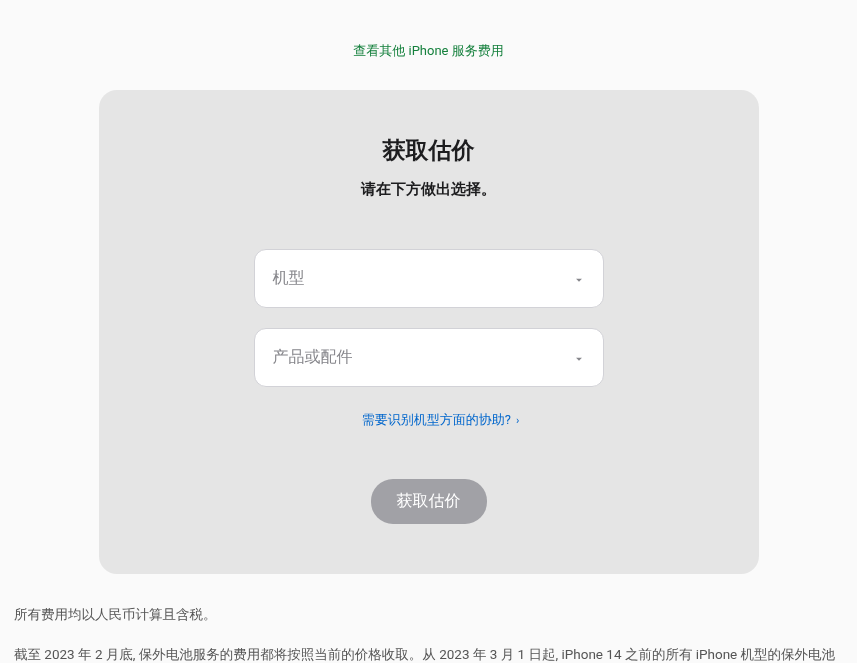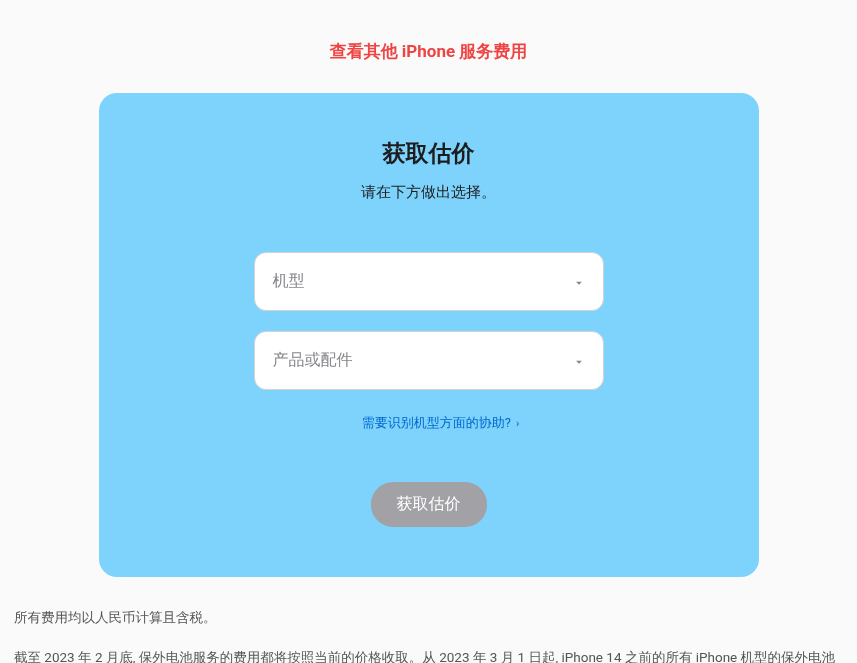--- a/index.html
+++ b/index.html
@@ -16,44 +16,44 @@
     }
     .container {
       width: 100%;
       padding: 0 10px;
     }
     .top-link {
       text-align: center;
       padding: 40px 0 30px 0;
     }
     .top-link a {
-      color: #ef4444;
+      color: #15803d;
       text-decoration: none;
-      font-size: 17px;
-      font-weight: bold;
+      font-size: 13px;
     }
     .card {
-      background: #7dd3fc;
+      background: #e5e5e5;
       border-radius: 18px;
       max-width: 660px;
       margin: 0 auto;
       padding: 45px 60px 50px 60px;
     }
     .card-title {
       text-align: center;
       font-size: 23px;
       font-weight: 600;
       color: #1d1d1f;
       margin-bottom: 14px;
     }
     .card-subtitle {
       text-align: center;
       font-size: 15px;
       color: #1d1d1f;
       margin-bottom: 50px;
+      font-weight: bold;
     }
     .select-wrapper {
       position: relative;
       max-width: 350px;
       margin: 0 auto 20px auto;
     }
     .select-box {
       width: 100%;
       background: #fff;
       border: 1px solid #d2d2d7;

